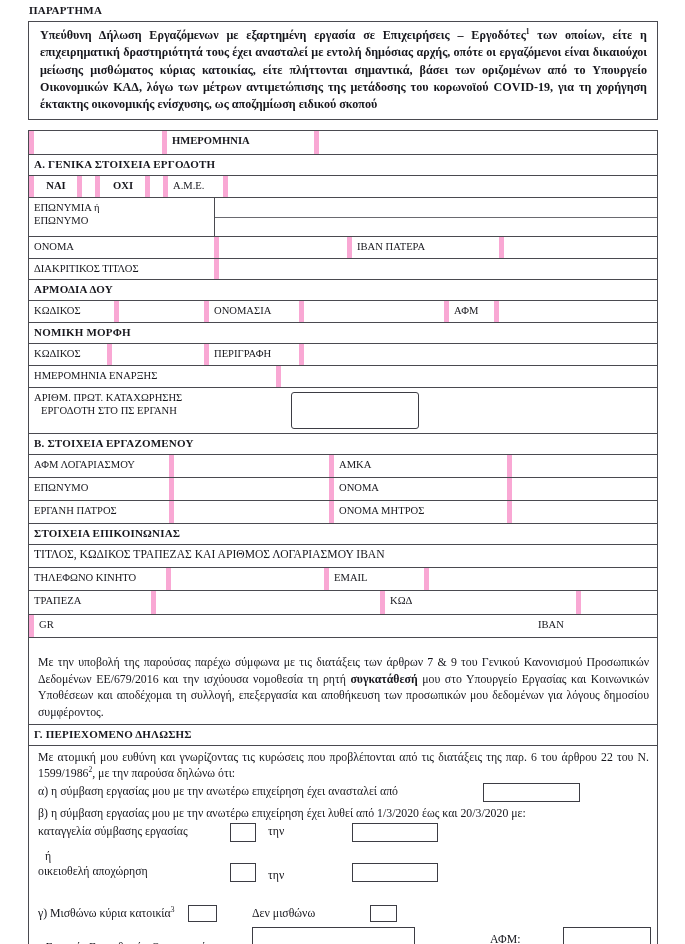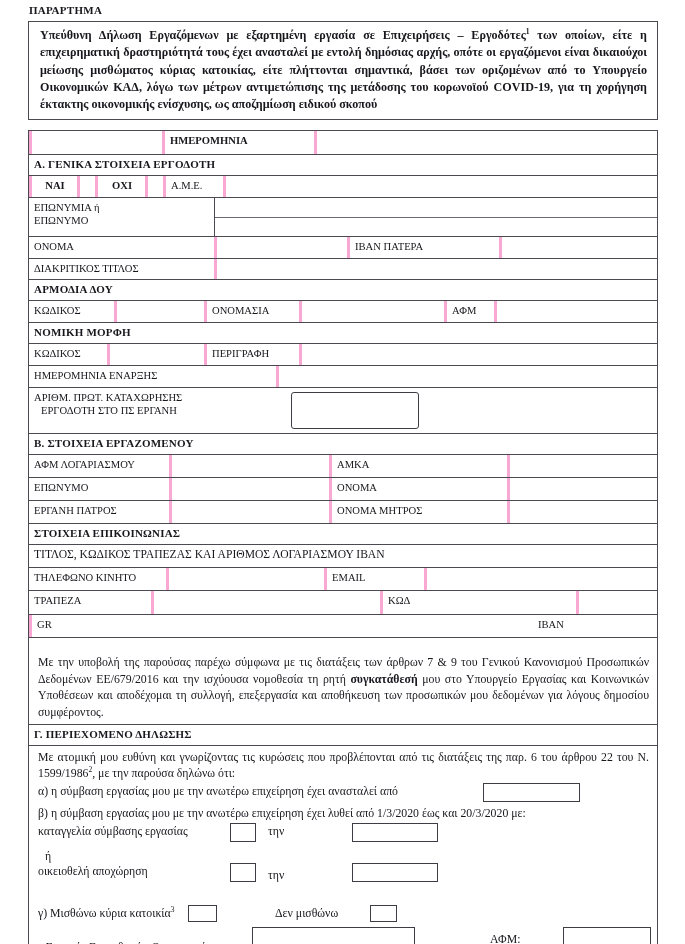--- a/index.html
+++ b/index.html
@@ -13,21 +13,21 @@
   .intro-box {
     margin:5px 27px 0 28px; border:1px solid #4a4a50;
     padding:5px 10px 6px 11px; font-weight:bold; font-size:12.1px;
     line-height:17.3px; text-align:justify;
   }
   sup.fnm { font-size:7.5px; vertical-align:super; line-height:0; }
 
   .ftable { margin:10px 27px 0 28px; border:1px solid #4a4a50; }
   .tr { display:flex; border-top:1px solid #4a4a50; align-items:stretch; }
   .tr:first-child { border-top:0; }
-  .c { border-left:3px solid #f9a8d4; padding:3px 4px 2px 5px; font-size:10.6px;
+  .c { border-left:5px solid #f9a8d4; padding:3px 4px 2px 5px; font-size:10.6px;
        line-height:13px; box-sizing:border-box; flex:0 0 auto; }
   .c.first { border-left:0; }
   .c.fill { flex:1 1 auto; }
   .c.bold { font-weight:bold; }
   .c.ctr { text-align:center; }
   .sec { font-weight:bold; font-size:11px; letter-spacing:.2px; padding:3px 4px 2px 5px;
          line-height:13px; width:100%; }
   .subsplit { display:flex; flex-direction:column; flex:1 1 auto; }
   .subsplit > div { flex:1 1 auto; }
   .subsplit > div + div { border-top:1px solid #6a6a70; }
@@ -215,21 +215,21 @@
           <div class="cb" style="left:192px; top:1px; width:26px; height:19px"></div>
           <span class="abs" style="left:230px; top:5px">την</span>
           <div class="cb" style="left:314px; top:1px; width:86px; height:19px"></div>
         </div>
 
         <div class="spacer16"></div>
 
         <div class="dline" style="height:23px">
           <span class="abs" style="left:0"><span>γ) Μισθώνω κύρια κατοικία</span><sup class="fnm">3</sup></span>
           <div class="cb" style="left:150px; top:1px; width:29px; height:17px"></div>
-          <span class="abs" style="left:237px">Δεν μισθώνω</span>
+          <span class="abs" style="left:214px">Δεν μισθώνω</span>
           <div class="cb" style="left:332px; top:1px; width:27px; height:17px"></div>
         </div>
 
         <div class="dline" style="height:26px">
           <span class="abs" style="left:8px; top:12px"><span>Στοιχεία Εκμισθωτή:</span>&nbsp;
             <span>Ονοματεπώνυμο</span></span>
           <div class="cb" style="left:214px; top:0; width:163px; height:22px"></div>
           <span class="abs" style="left:452px; top:4px">ΑΦΜ:</span>
           <div class="cb" style="left:525px; top:0; width:88px; height:22px"></div>
         </div>

